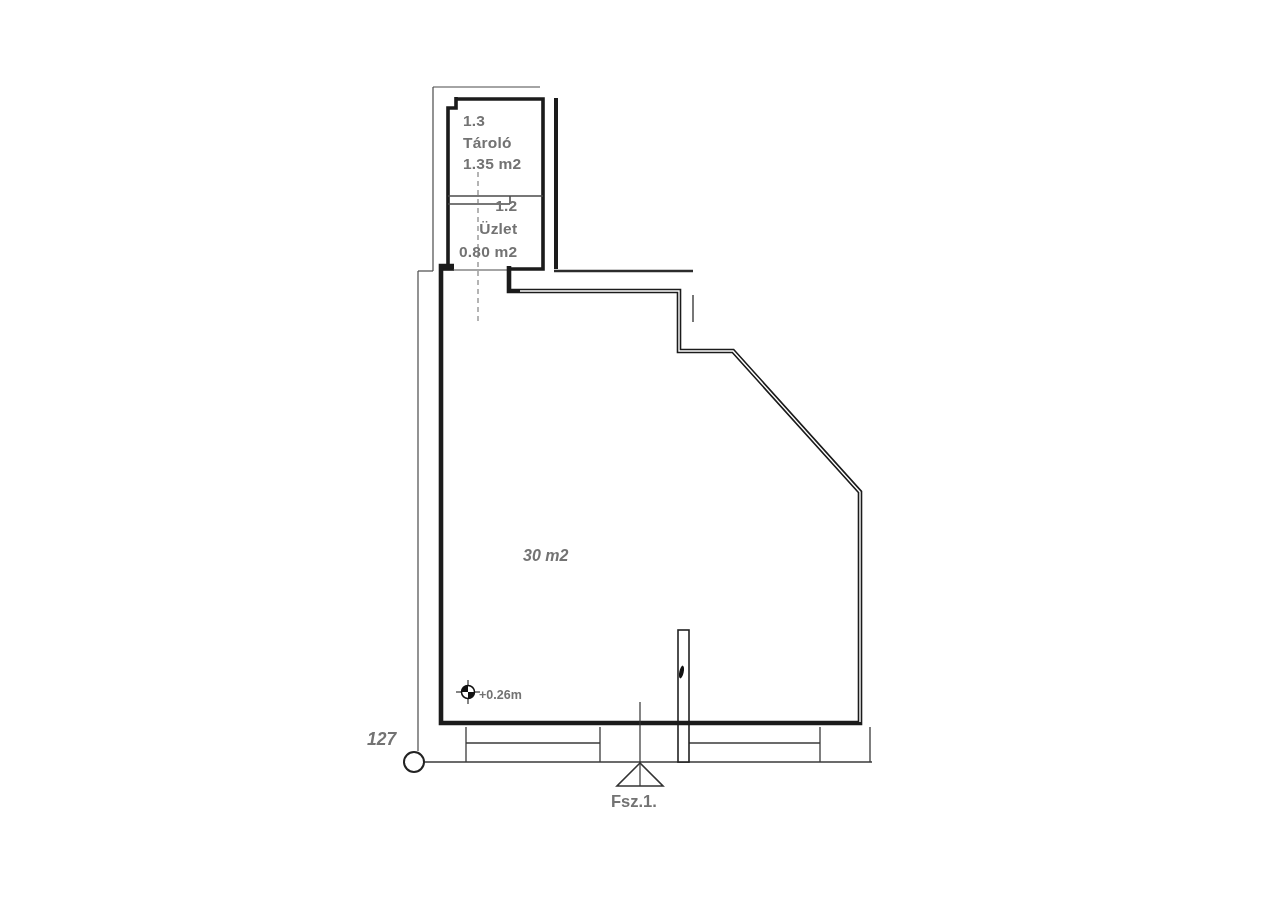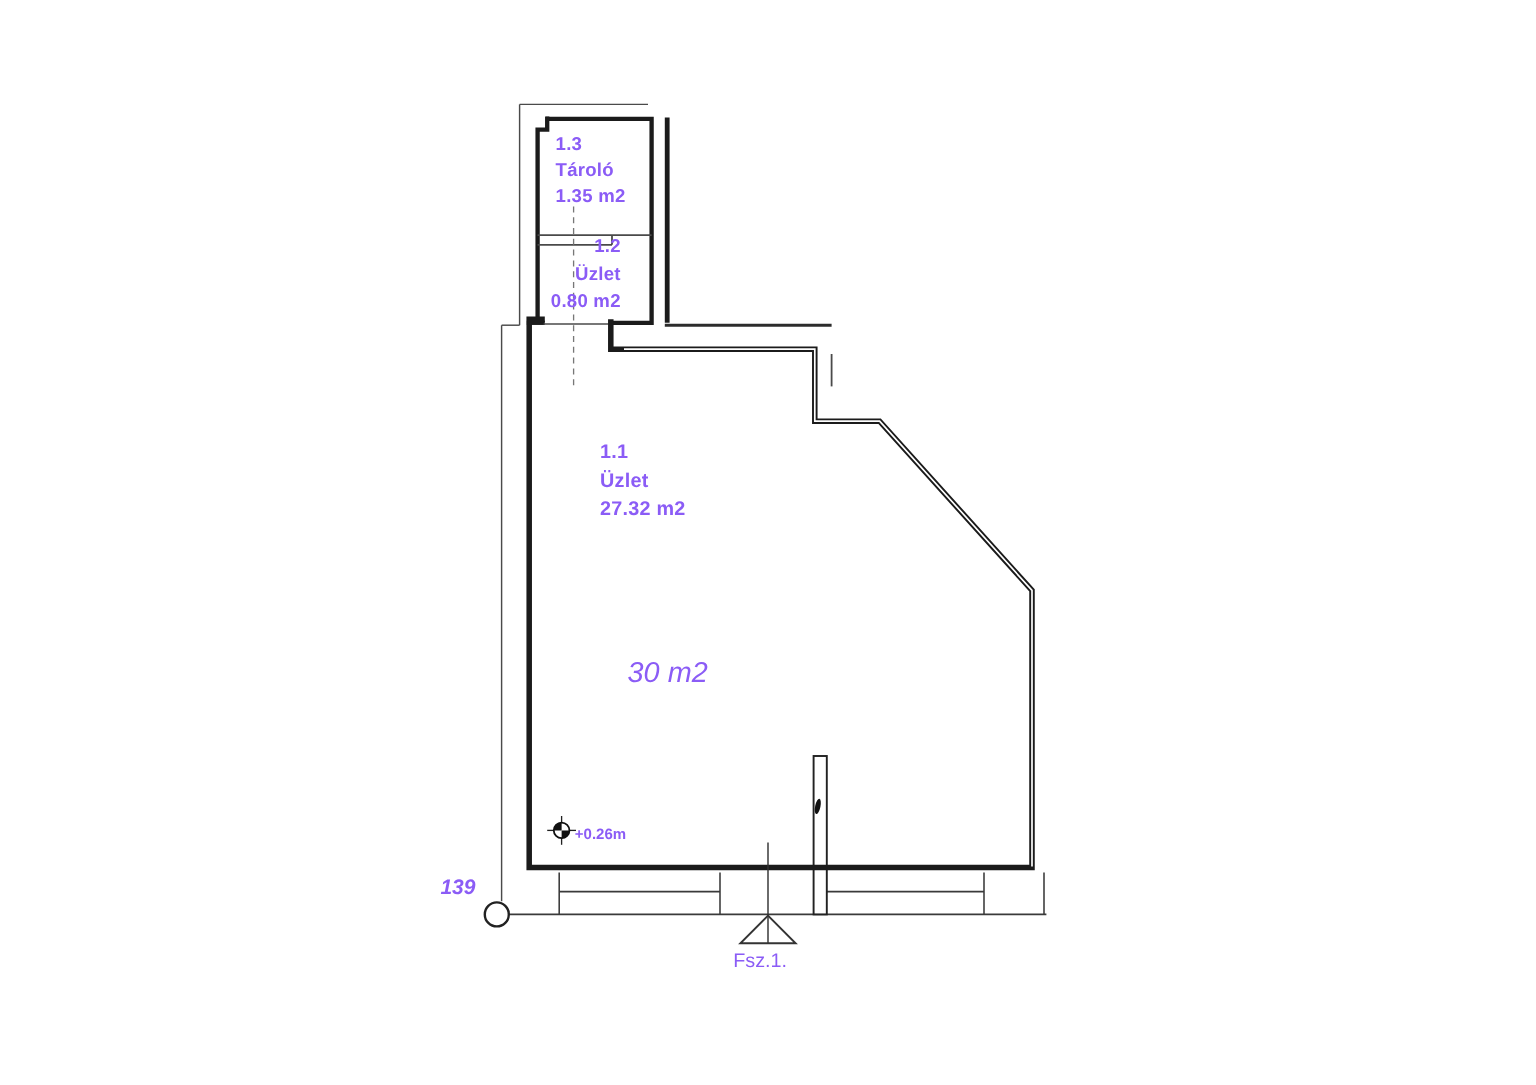--- a/index.html
+++ b/index.html
@@ -3,21 +3,21 @@
 <meta charset="utf-8">
 <style>
   html,body{margin:0;padding:0;}
   body{
     width:1280px;height:904px;position:relative;overflow:hidden;
     background:#ffffff;
     font-family:"Liberation Sans",sans-serif;
   }
   .plan{position:absolute;inset:0;}
   .plan svg{position:absolute;top:0;left:0;}
-  .label{position:absolute;color:#8b5cf6;white-space:nowrap;}
+  .label{position:absolute;color:#737373;white-space:nowrap;}
   .room-label{font-weight:bold;letter-spacing:.2px;}
   .room-label div{display:block;}
   .italic{font-style:italic;}
 </style>
 </head>
 <body>
 
 <div class="plan">
 
   <svg width="1280" height="904" viewBox="0 0 1280 904">
@@ -88,27 +88,22 @@
     <div>Tároló</div>
     <div>1.35 m2</div>
   </div>
 
   <div class="label room-label" style="left:459px;top:194px;font-size:15.5px;line-height:23px;text-align:right;">
     <div>1.2</div>
     <div>Üzlet</div>
     <div>0.80 m2</div>
   </div>
 
-  <div class="label room-label" style="left:500px;top:366px;font-size:16.5px;line-height:23.5px;">
-    <div>1.1</div>
-    <div>Üzlet</div>
-    <div>27.32 m2</div>
-  </div>
 
-  <div class="label italic" style="left:523px;top:547px;font-size:24px;font-weight:normal;">30 m2</div>
+  <div class="label italic" style="left:523px;top:547px;font-size:16px;font-weight:bold;">30 m2</div>
 
   <div class="label" style="left:479px;top:688px;font-size:12.5px;font-weight:600;">+0.26m</div>
 
-  <div class="label italic" style="left:367px;top:729px;font-size:17.5px;font-weight:600;">139</div>
+  <div class="label italic" style="left:367px;top:729px;font-size:17.5px;font-weight:600;">127</div>
 
-  <div class="label" style="left:611px;top:792px;font-size:16.5px;font-weight:400;">Fsz.1.</div>
+  <div class="label" style="left:611px;top:792px;font-size:16.5px;font-weight:700;">Fsz.1.</div>
 
 </div>
 
 </body></html>

